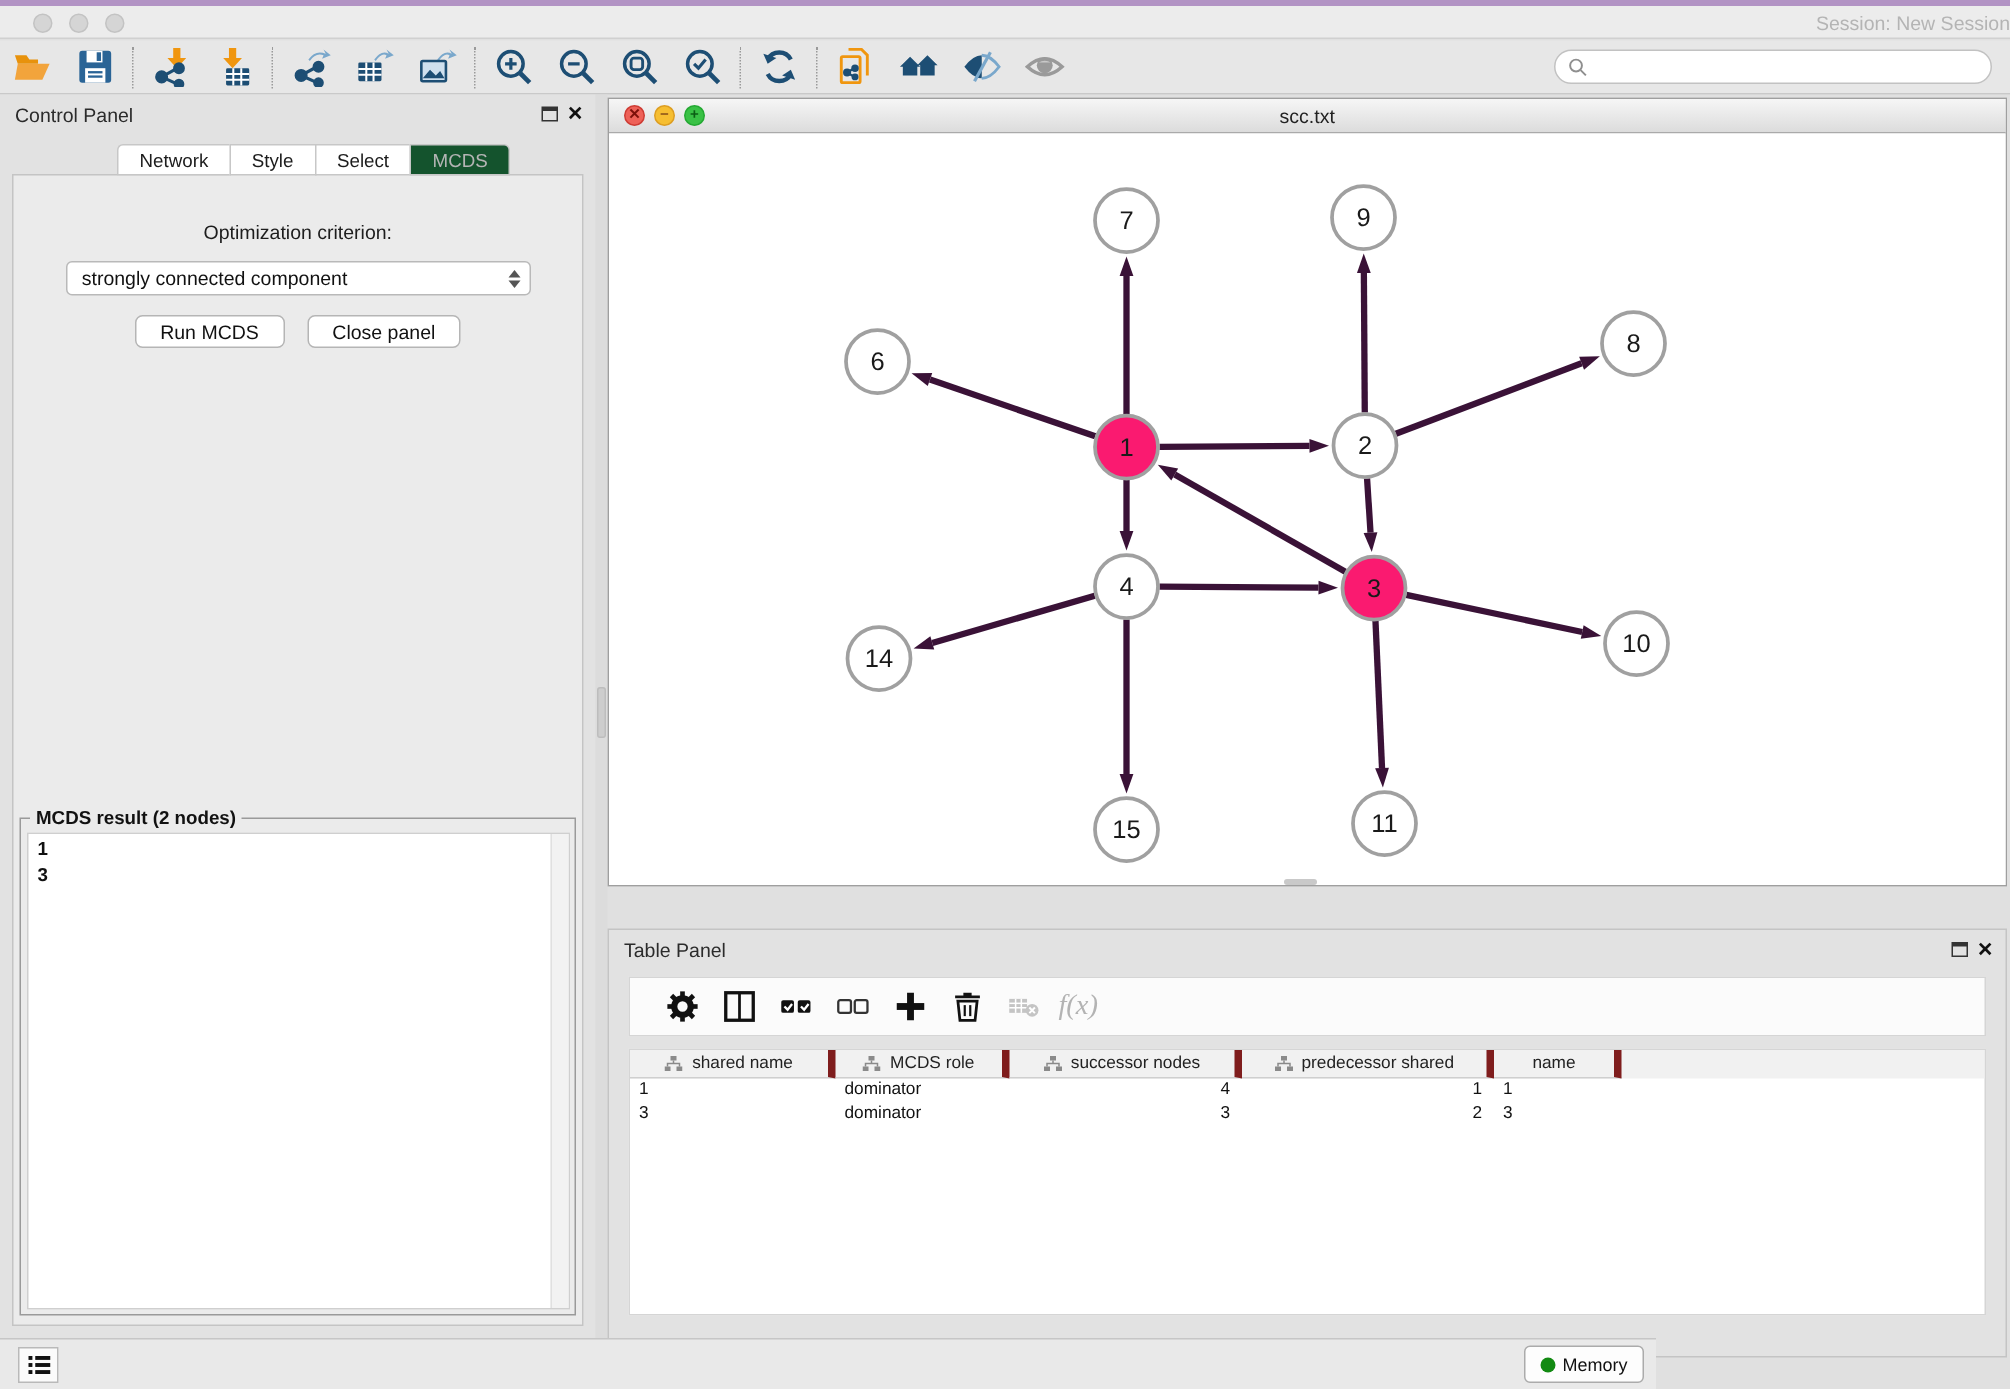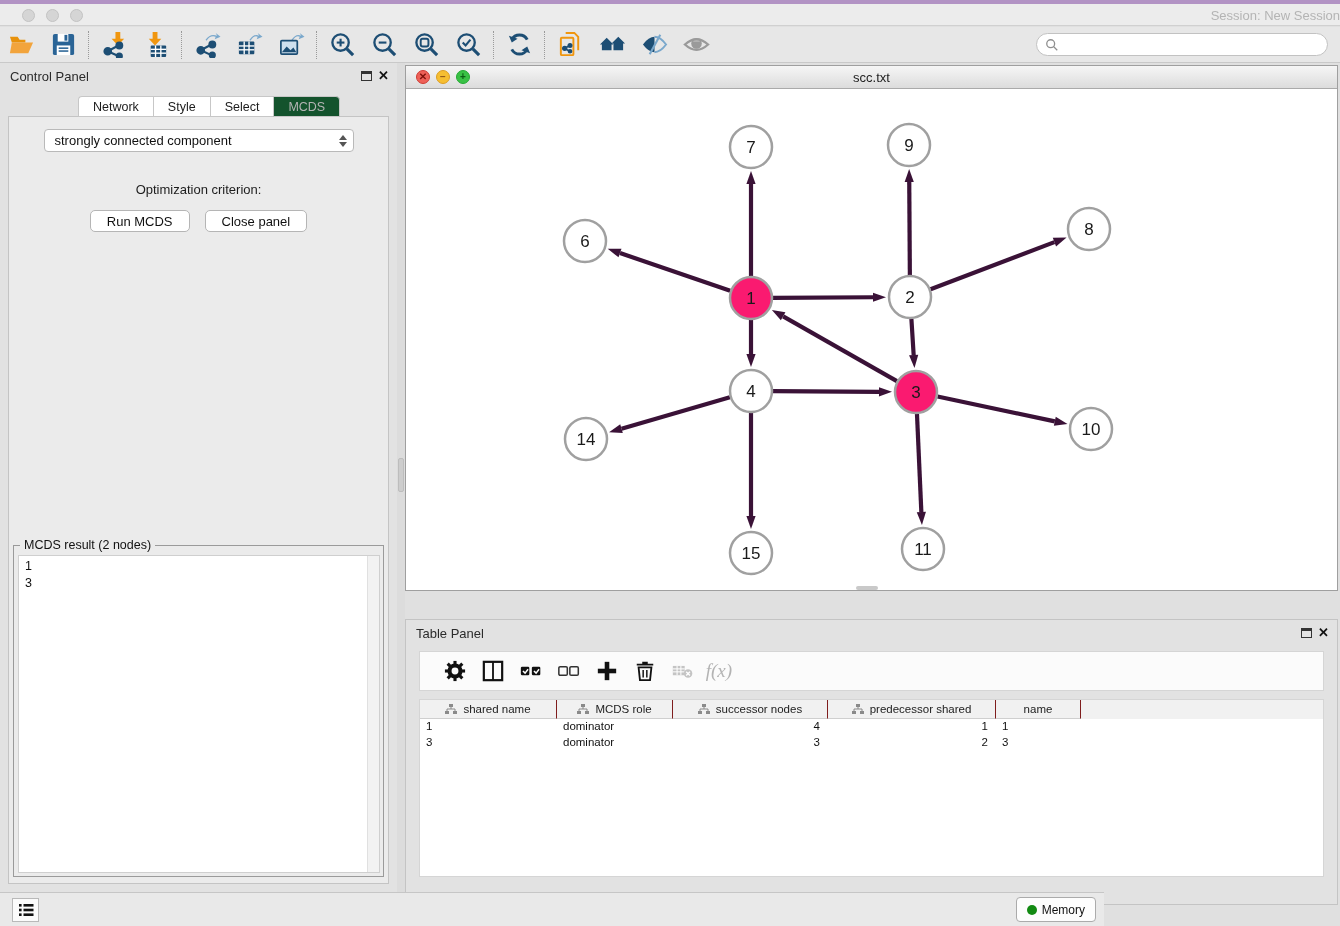--- a/index.html
+++ b/index.html
@@ -35,21 +35,21 @@
   #cp-body { position:absolute; left:8px; top:53px; width:381px; height:768px; background:#ebebeb; border:1px solid #c4c4c4; }
   #opt-label { margin-top:30px; text-align:center; font-size:13px; color:#1d1d1d; }
   #criterion { margin:12px auto 0; width:310px; height:23px; background:#fff; border:1px solid #b9b9b9; border-radius:4px; display:flex; align-items:center; padding:0 6px 0 10px; font-size:13px; color:#111; }
   #criterion .spacer { flex:1; }
   .stepper { display:flex; flex-direction:column; gap:2px; }
   .stepper i { width:0; height:0; border-left:4px solid transparent; border-right:4px solid transparent; }
   .stepper .up { border-bottom:5px solid #555; }
   .stepper .dn { border-top:5px solid #555; }
   #cp-buttons { display:flex; justify-content:center; gap:15px; margin-top:13px; }
   .cbtn { height:22px; padding:0 16px; font-size:13px; color:#111; background:#fff; border:1px solid #b5b5b5; border-radius:5px; cursor:default; }
-  #mcds-fieldset { position:absolute; left:4px; top:428px; width:371px; height:332px; border:1px solid #9a9a9a; background:#ebebeb; }
+  #mcds-fieldset { position:absolute; left:4px; top:428px; width:371px; height:332px; border:1px solid #9a9a9a; background:#ebebeb;font-weight:bold; }
   #mcds-legend { position:absolute; left:6px; top:-8px; background:#ebebeb; padding:0 4px; font-size:12.5px; color:#111; }
   #result-box { position:absolute; left:4px; top:9px; width:362px; height:318px; background:#fff; border:1px solid #cfcfcf; font-size:12.5px; color:#111; padding:2px 0 0 6px; line-height:17px; }
   #result-scroll { position:absolute; right:0; top:0; width:12px; height:100%; background:#f2f2f2; border-left:1px solid #e0e0e0; }
 
   
   #divider { position:absolute; left:397px; top:63px; width:8px; height:829px; background:#dcdcdc; }
   #divider .grip { position:absolute; left:1px; top:395px; width:6px; height:34px; background:#cdcdcd; border:1px solid #bdbdbd; border-radius:2px; }
 
   
   #net-window { position:absolute; left:405px; top:65px; width:933px; height:526px; border:1px solid #9f9f9f; background:#fff; }
@@ -60,21 +60,21 @@
   #hscroll { position:absolute; left:450px; bottom:0px; width:22px; height:4px; background:#c9c9c9; border-radius:2px; }
 
   
   #table-panel { position:absolute; left:405px; top:595px; width:933px; height:286px; background:#e2e2e2; border:1px solid #c4c4c4;margin-top:24px; }
   #tp-toolbar { position:absolute; left:13px; top:31px; width:905px; height:40px; background:#fbfbfb; border:1px solid #d5d5d5; display:flex; align-items:center; padding-left:8px; }
   .tpb { border:none; background:transparent; width:38px; height:34px; display:flex; align-items:center; justify-content:flex-end; cursor:default; }
   .tpb svg { width:22px; height:22px; }
   #fx-btn { font-family:"Liberation Serif", serif; font-style:italic; font-size:19px; color:#b3b3b3; }
   #tp-table { position:absolute; left:13px; top:79px; width:905px; height:178px; background:#fff; border:1px solid #d5d5d5; overflow:hidden; }
   #thead { display:flex; height:19px; background:#f1f1f1; }
-  .th { display:flex; align-items:center; justify-content:center; gap:6px; border-right:1px solid #7f1d1d; border-bottom:1px solid #cfcfcf; font-size:11.5px; color:#222; }
+  .th { display:flex; align-items:center; justify-content:center; gap:6px; border-right:5px solid #7f1d1d; border-bottom:1px solid #cfcfcf; font-size:11.5px; color:#222; }
   .th svg { width:12px; height:11px; flex:none; }
   .tr { display:flex; height:16px; }
   .td { font-size:11.5px; color:#111; padding:1px 8px 0 6px; white-space:nowrap; overflow:hidden; }
   #tp-tabs { position:absolute; left:0; right:0; bottom:5px; display:flex; justify-content:center; }
   .ttab { height:22px; padding:0 13px; background:#fff; border:1px solid #c4c4c4; border-right:none; font-size:12.5px; color:#1c1c1c; display:flex; align-items:center; }
   .ttab:first-child { border-radius:5px 0 0 5px; }
   .ttab:last-child { border-right:1px solid #c4c4c4; border-radius:0 5px 5px 0; }
   .ttab.sel { color:#bdbdbd; background:#ededed; }
 
   
@@ -260,29 +260,29 @@
       <span class="float-ic" style="left:361px"></span>
       <span class="close-ic" style="left:378px">✕</span>
     </div>
     <div id="cp-tabs">
         <div class="cptab">Network</div>
         <div class="cptab">Style</div>
         <div class="cptab">Select</div>
         <div class="cptab sel">MCDS</div>
       </div>
     <div id="cp-body">
+      <div id="opt-label">Optimization criterion:</div>
       <div id="criterion">
         <span>strongly connected component</span>
         <span class="spacer"></span>
         <span class="stepper">
             <i class="up"></i>
             <i class="dn"></i>
           </span>
       </div>
-      <div id="opt-label">Optimization criterion:</div>
       <div id="cp-buttons">
         <button class="cbtn">Run MCDS</button>
         <button class="cbtn">Close panel</button>
       </div>
       <div id="mcds-fieldset">
         <span id="mcds-legend">MCDS result (2 nodes)</span>
         <div id="result-box">
           <div id="result-lines">
               <div>1</div>
               <div>3</div>

